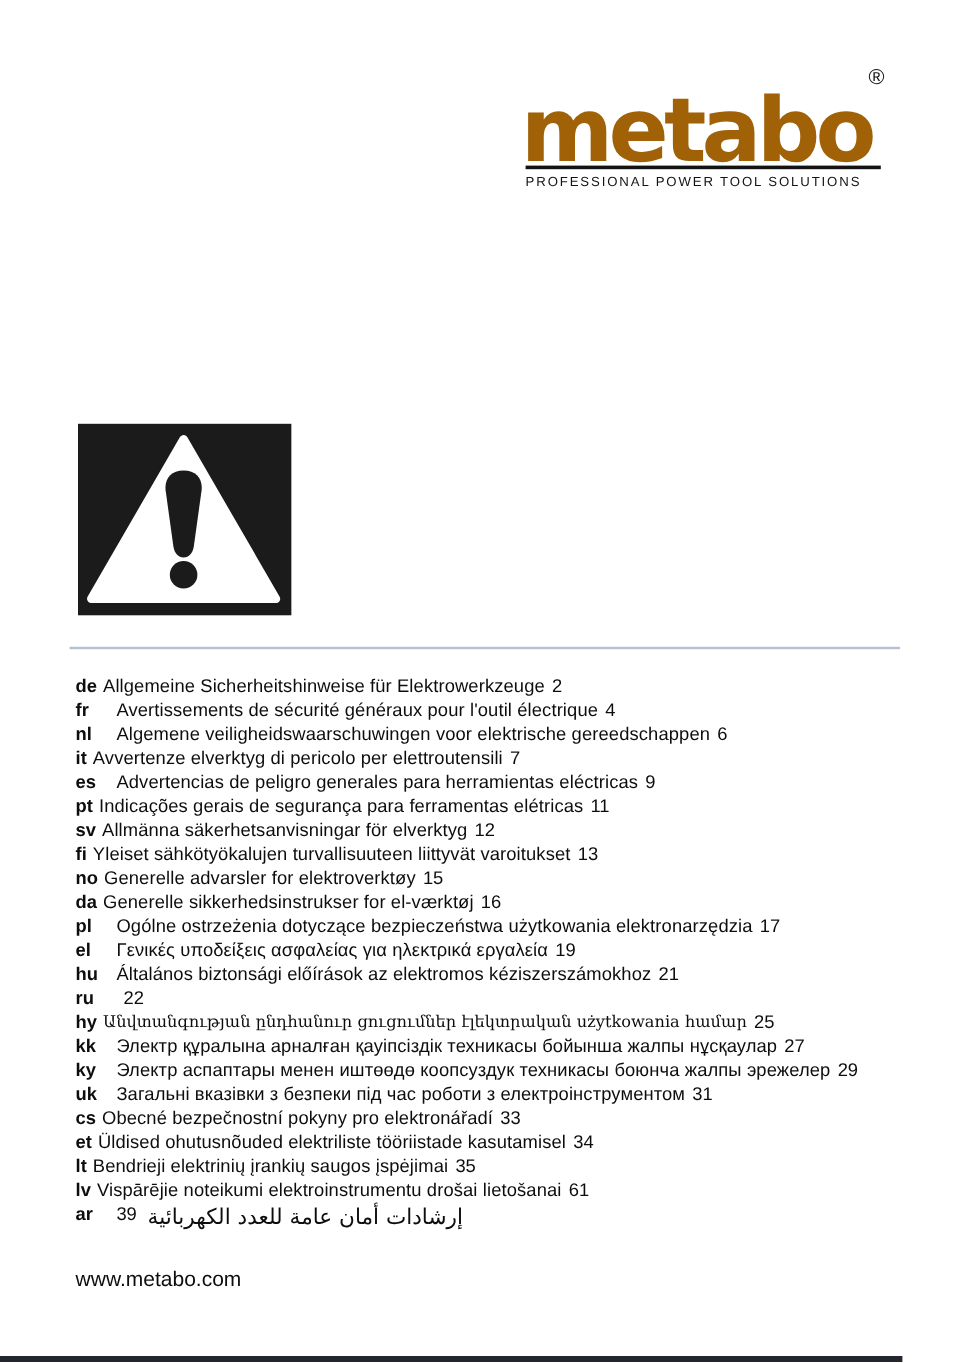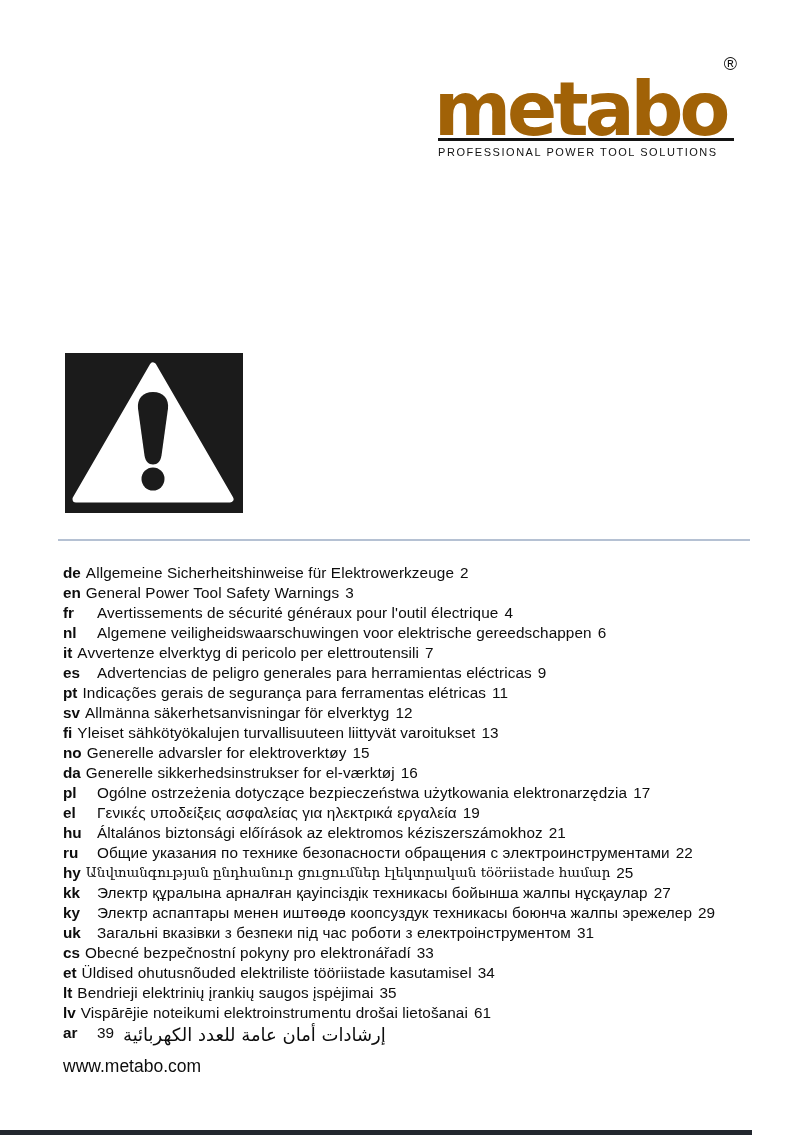--- a/index.html
+++ b/index.html
@@ -71,25 +71,20 @@
   </div>
 
   <div class="toc-rule"></div>
 
   <main class="toc" id="toc">
       <div class="toc-row row-de">
         <span class="code notab">de</span>
         <span class="title">Allgemeine Sicherheitshinweise für Elektrowerkzeuge</span>
         <span class="pnum">2</span>
       </div>
-      <div class="toc-row row-en">
-        <span class="code notab">en</span>
-        <span class="title">General Power Tool Safety Warnings</span>
-        <span class="pnum">3</span>
-      </div>
       <div class="toc-row row-fr">
         <span class="code tab">fr</span>
         <span class="title">Avertissements de sécurité généraux pour l'outil électrique</span>
         <span class="pnum">4</span>
       </div>
       <div class="toc-row row-nl">
         <span class="code tab">nl</span>
         <span class="title">Algemene veiligheidswaarschuwingen voor elektrische gereedschappen</span>
         <span class="pnum">6</span>
       </div>
@@ -138,26 +133,25 @@
         <span class="title">Γενικές υποδείξεις ασφαλείας για ηλεκτρικά εργαλεία</span>
         <span class="pnum">19</span>
       </div>
       <div class="toc-row row-hu">
         <span class="code tab">hu</span>
         <span class="title">Általános biztonsági előírások az elektromos kéziszerszámokhoz</span>
         <span class="pnum">21</span>
       </div>
       <div class="toc-row row-ru">
         <span class="code tab">ru</span>
-        <span class="title">Общие указания по технике безопасности обращения с электроинструментами</span>
         <span class="pnum">22</span>
       </div>
       <div class="toc-row row-hy">
         <span class="code notab">hy</span>
-        <span class="title">Անվտանգության ընդհանուր ցուցումներ էլեկտրական tööriistade համար</span>
+        <span class="title">Անվտանգության ընդհանուր ցուցումներ էլեկտրական użytkowania համար</span>
         <span class="pnum">25</span>
       </div>
       <div class="toc-row row-kk">
         <span class="code tab">kk</span>
         <span class="title">Электр құралына арналған қауіпсіздік техникасы бойынша жалпы нұсқаулар</span>
         <span class="pnum">27</span>
       </div>
       <div class="toc-row row-ky">
         <span class="code tab">ky</span>
         <span class="title">Электр аспаптары менен иштөөдө коопсуздук техникасы боюнча жалпы эрежелер</span>

